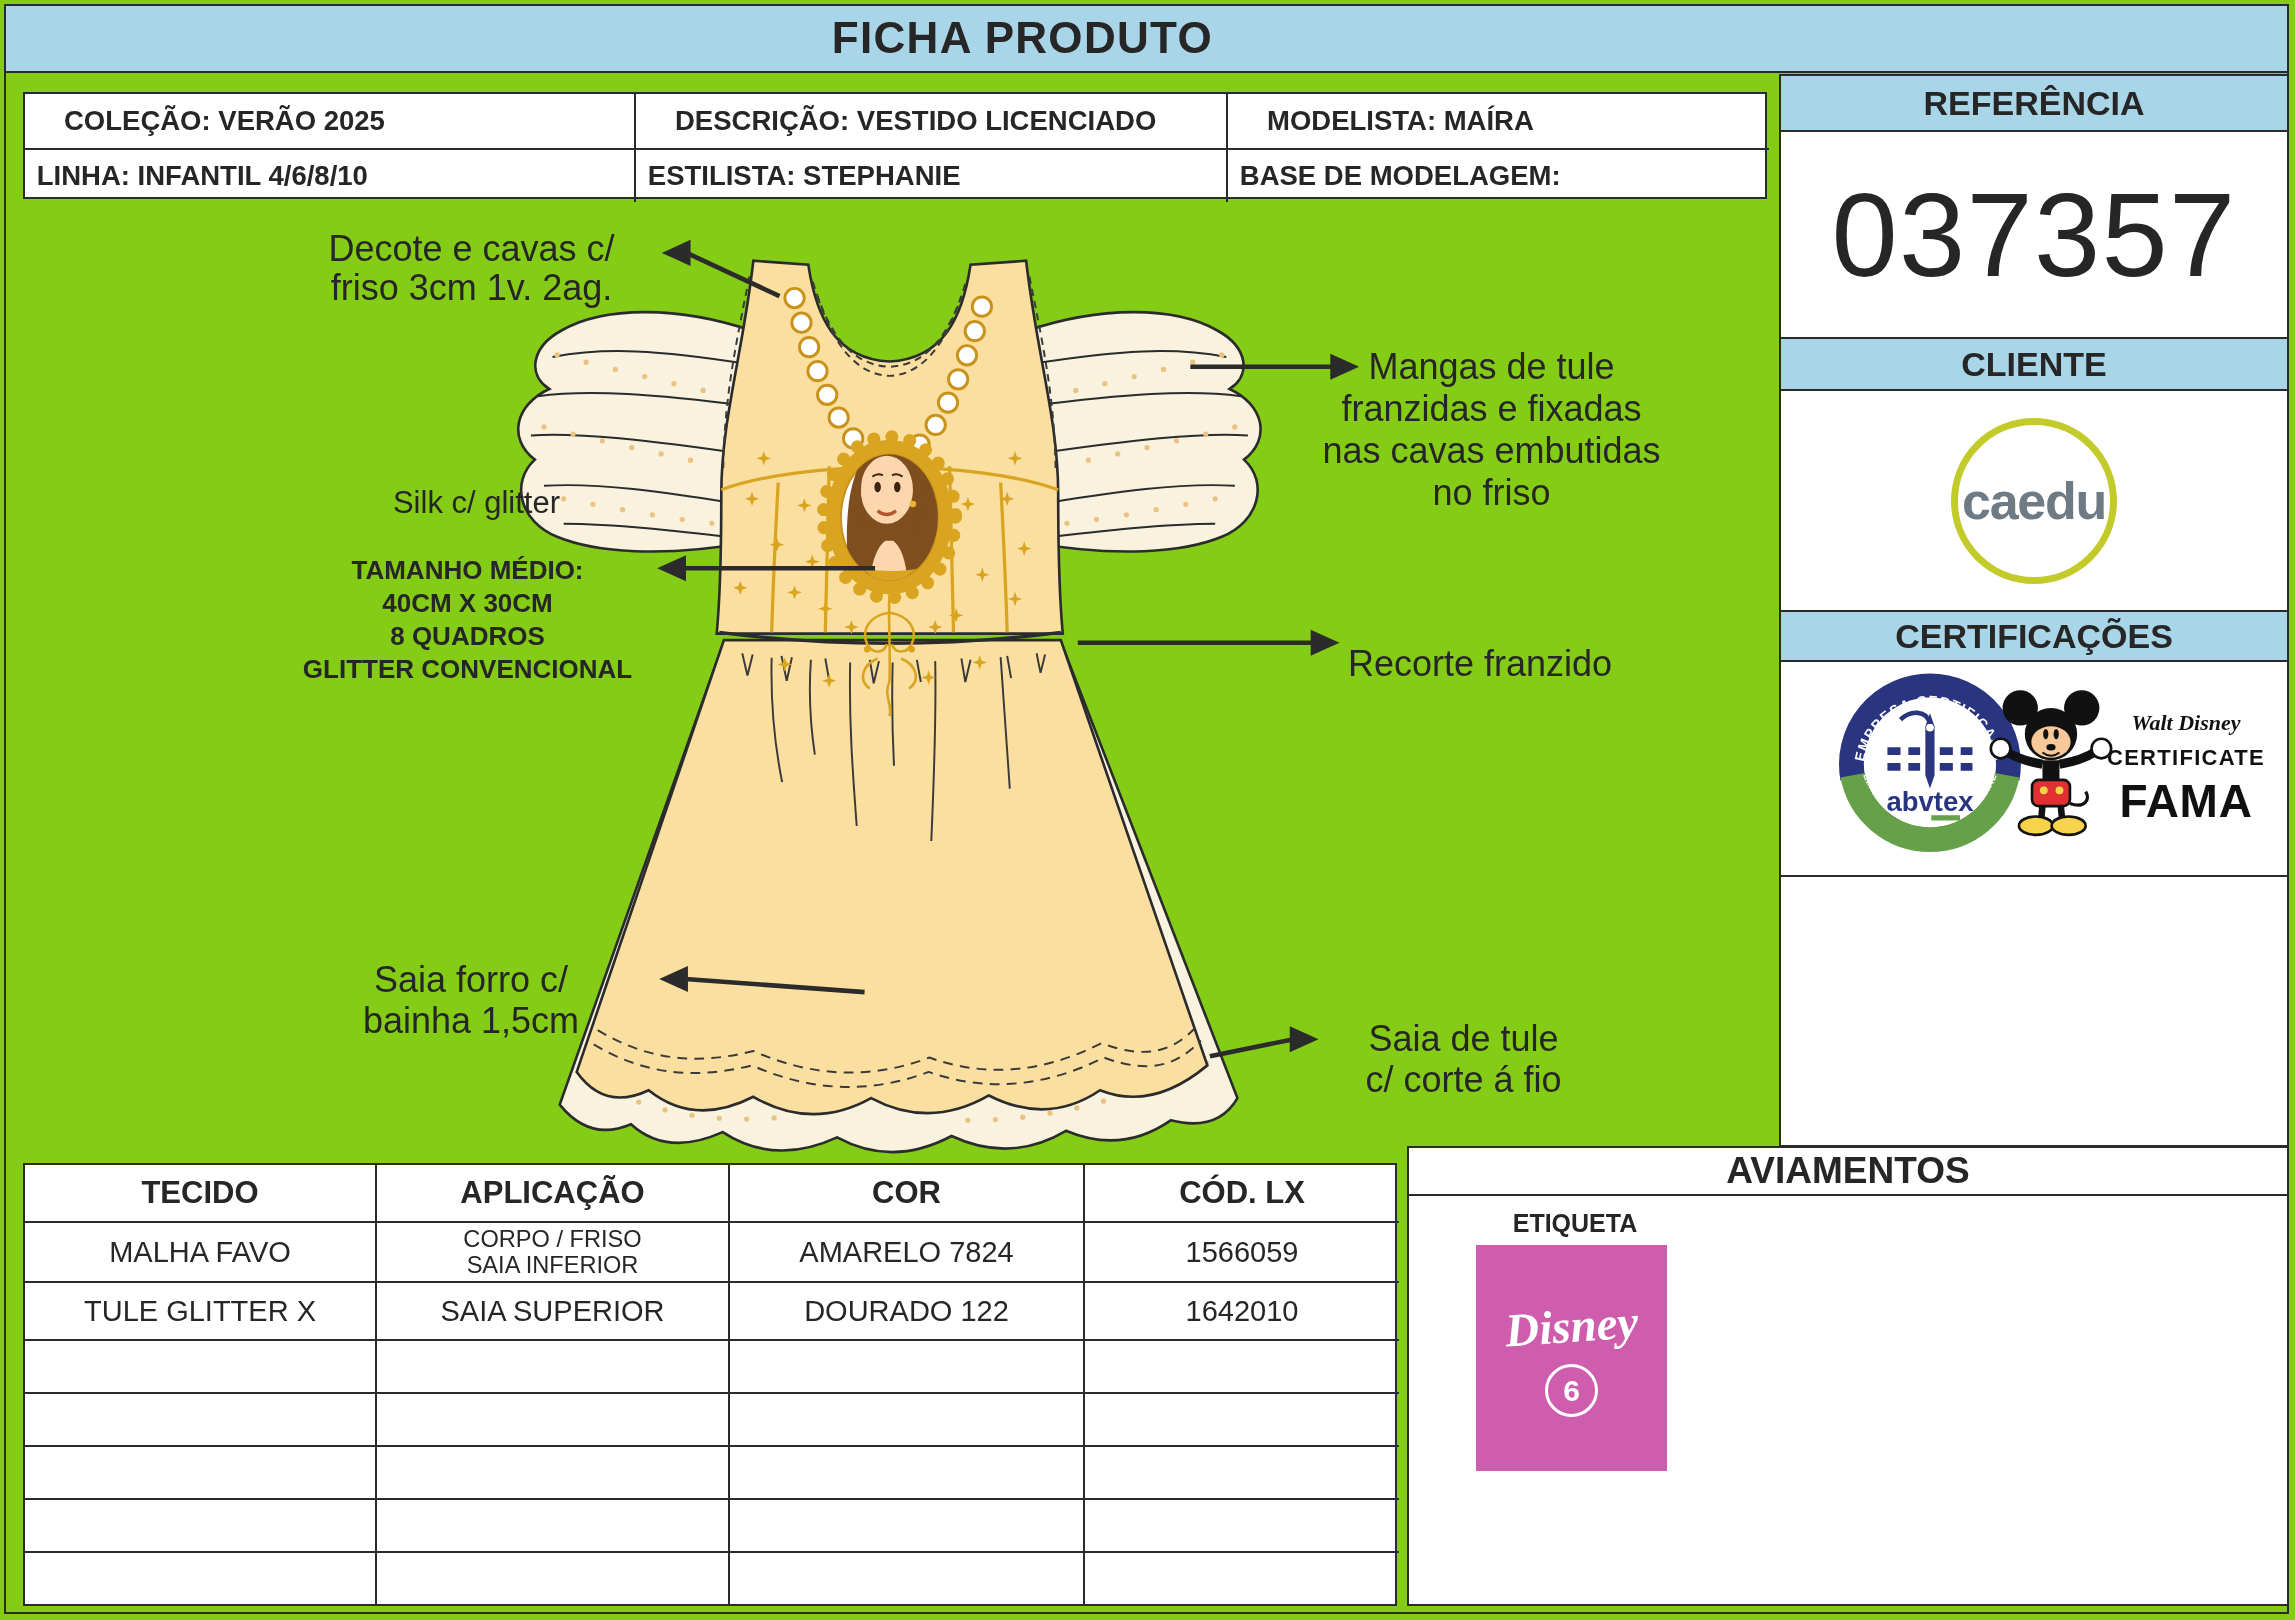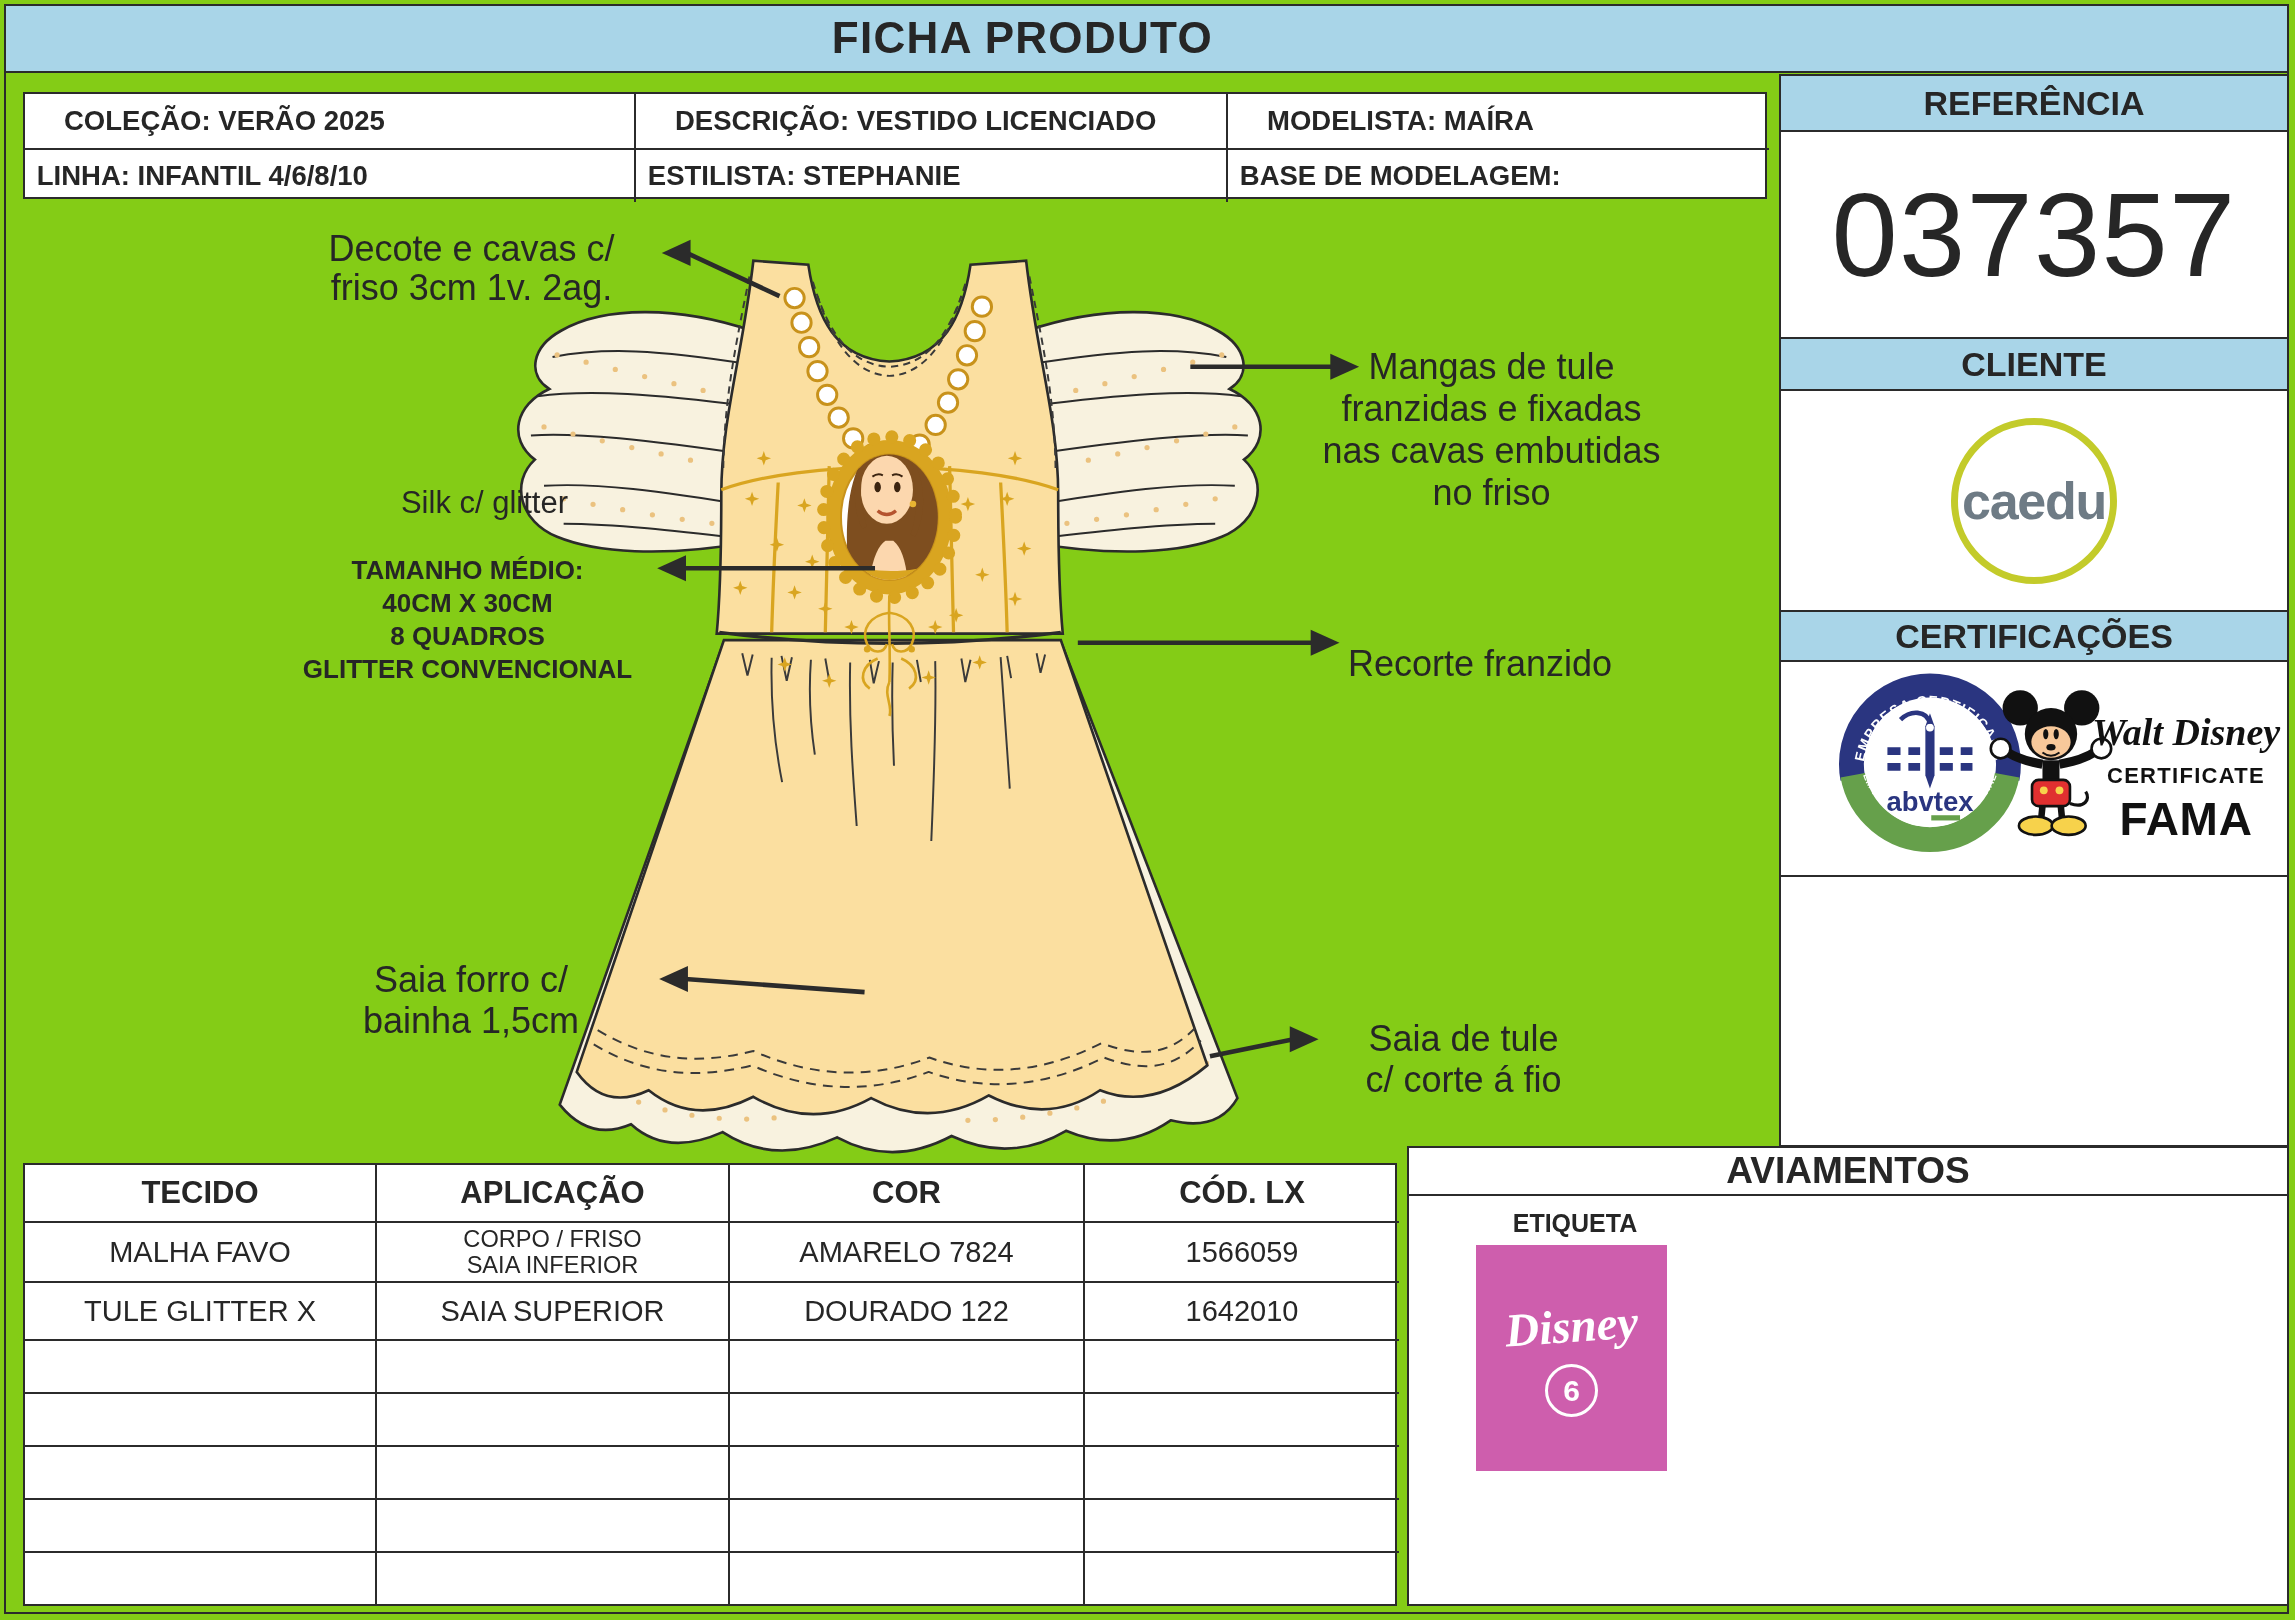--- a/index.html
+++ b/index.html
@@ -54,21 +54,21 @@
        font-style:italic;font-weight:bold;font-size:47px;transform:rotate(-4deg);}
   .disney-circle{margin-top:11.8px;width:47px;height:47px;border:3.3px solid #fff;border-radius:50%;
        display:flex;align-items:center;justify-content:center;color:#fff;font-size:30px;font-weight:bold;}
   
   .caedu-wrap{display:flex;align-items:center;justify-content:center;width:100%;height:100%;}
   .caedu-circle{width:152px;height:152px;border:7.2px solid var(--caedu_green,#C3CB2A);border-radius:50%;
        display:flex;align-items:center;justify-content:center;}
   .caedu-text{color:#6E7B85;font-size:52px;font-weight:bold;letter-spacing:-1.3px;}
   
   .fama-text{position:absolute;left:2091px;top:710px;width:190px;text-align:center;}
-  .fama-script{font-family:"Liberation Serif","DejaVu Serif",serif;font-style:italic;font-weight:bold;font-size:38px;color:#111;}
+  .fama-script{font-family:"Liberation Serif","DejaVu Serif",serif;font-style:italic;font-weight:bold;font-size:22px;color:#111;}
   .fama-cert{font-weight:bold;font-size:22px;letter-spacing:1.3px;color:#111;margin-top:9.2px;}
   .fama-big{font-weight:bold;font-size:46px;letter-spacing:0.7px;color:#111;margin-top:2.6px;}
   svg{position:absolute;overflow:visible;}
 </style>
 </head>
 <body>
 
 <div id="page">
   <div class="outer-border"></div>
 
@@ -285,21 +285,21 @@
       <polygon points="2048,982 2004,962 2004,1002" stroke="none" fill="#2b2b2b"></polygon>
       <line x1="1048" y1="1496" x2="1322" y2="1516"></line>
       <polygon points="1008,1496 1052,1476 1052,1516" stroke="none" fill="#2b2b2b"></polygon>
       <line x1="1850" y1="1614" x2="1978" y2="1588"></line>
       <polygon points="2016,1588 1972,1568 1972,1608" stroke="none" fill="#2b2b2b"></polygon>
     </g>
   </svg>
 
   <div class="ann" style="left:275px;top:229px;width:393px;">Decote e cavas c/
 friso 3cm 1v. 2ag.</div>
-  <div class="ann" style="left:344px;top:483px;width:281px;font-size:31px;">Silk c/ glitter</div>
+  <div class="ann" style="left:336px;top:483px;width:281px;font-size:31px;">Silk c/ glitter</div>
   <div class="ann bold" style="left:268px;top:554px;width:399px;">TAMANHO MÉDIO:
 40CM X 30CM
 8 QUADROS
 GLITTER CONVENCIONAL</div>
   <div class="ann" style="left:1305px;top:346px;width:373px;line-height:42px;">Mangas de tule
 franzidas e fixadas
 nas cavas embutidas
 no friso</div>
   <div class="ann left" style="left:1348px;top:644px;width:340px;">Recorte franzido</div>
   <div class="ann" style="left:278px;top:959px;width:386px;line-height:41px;">Saia forro c/

